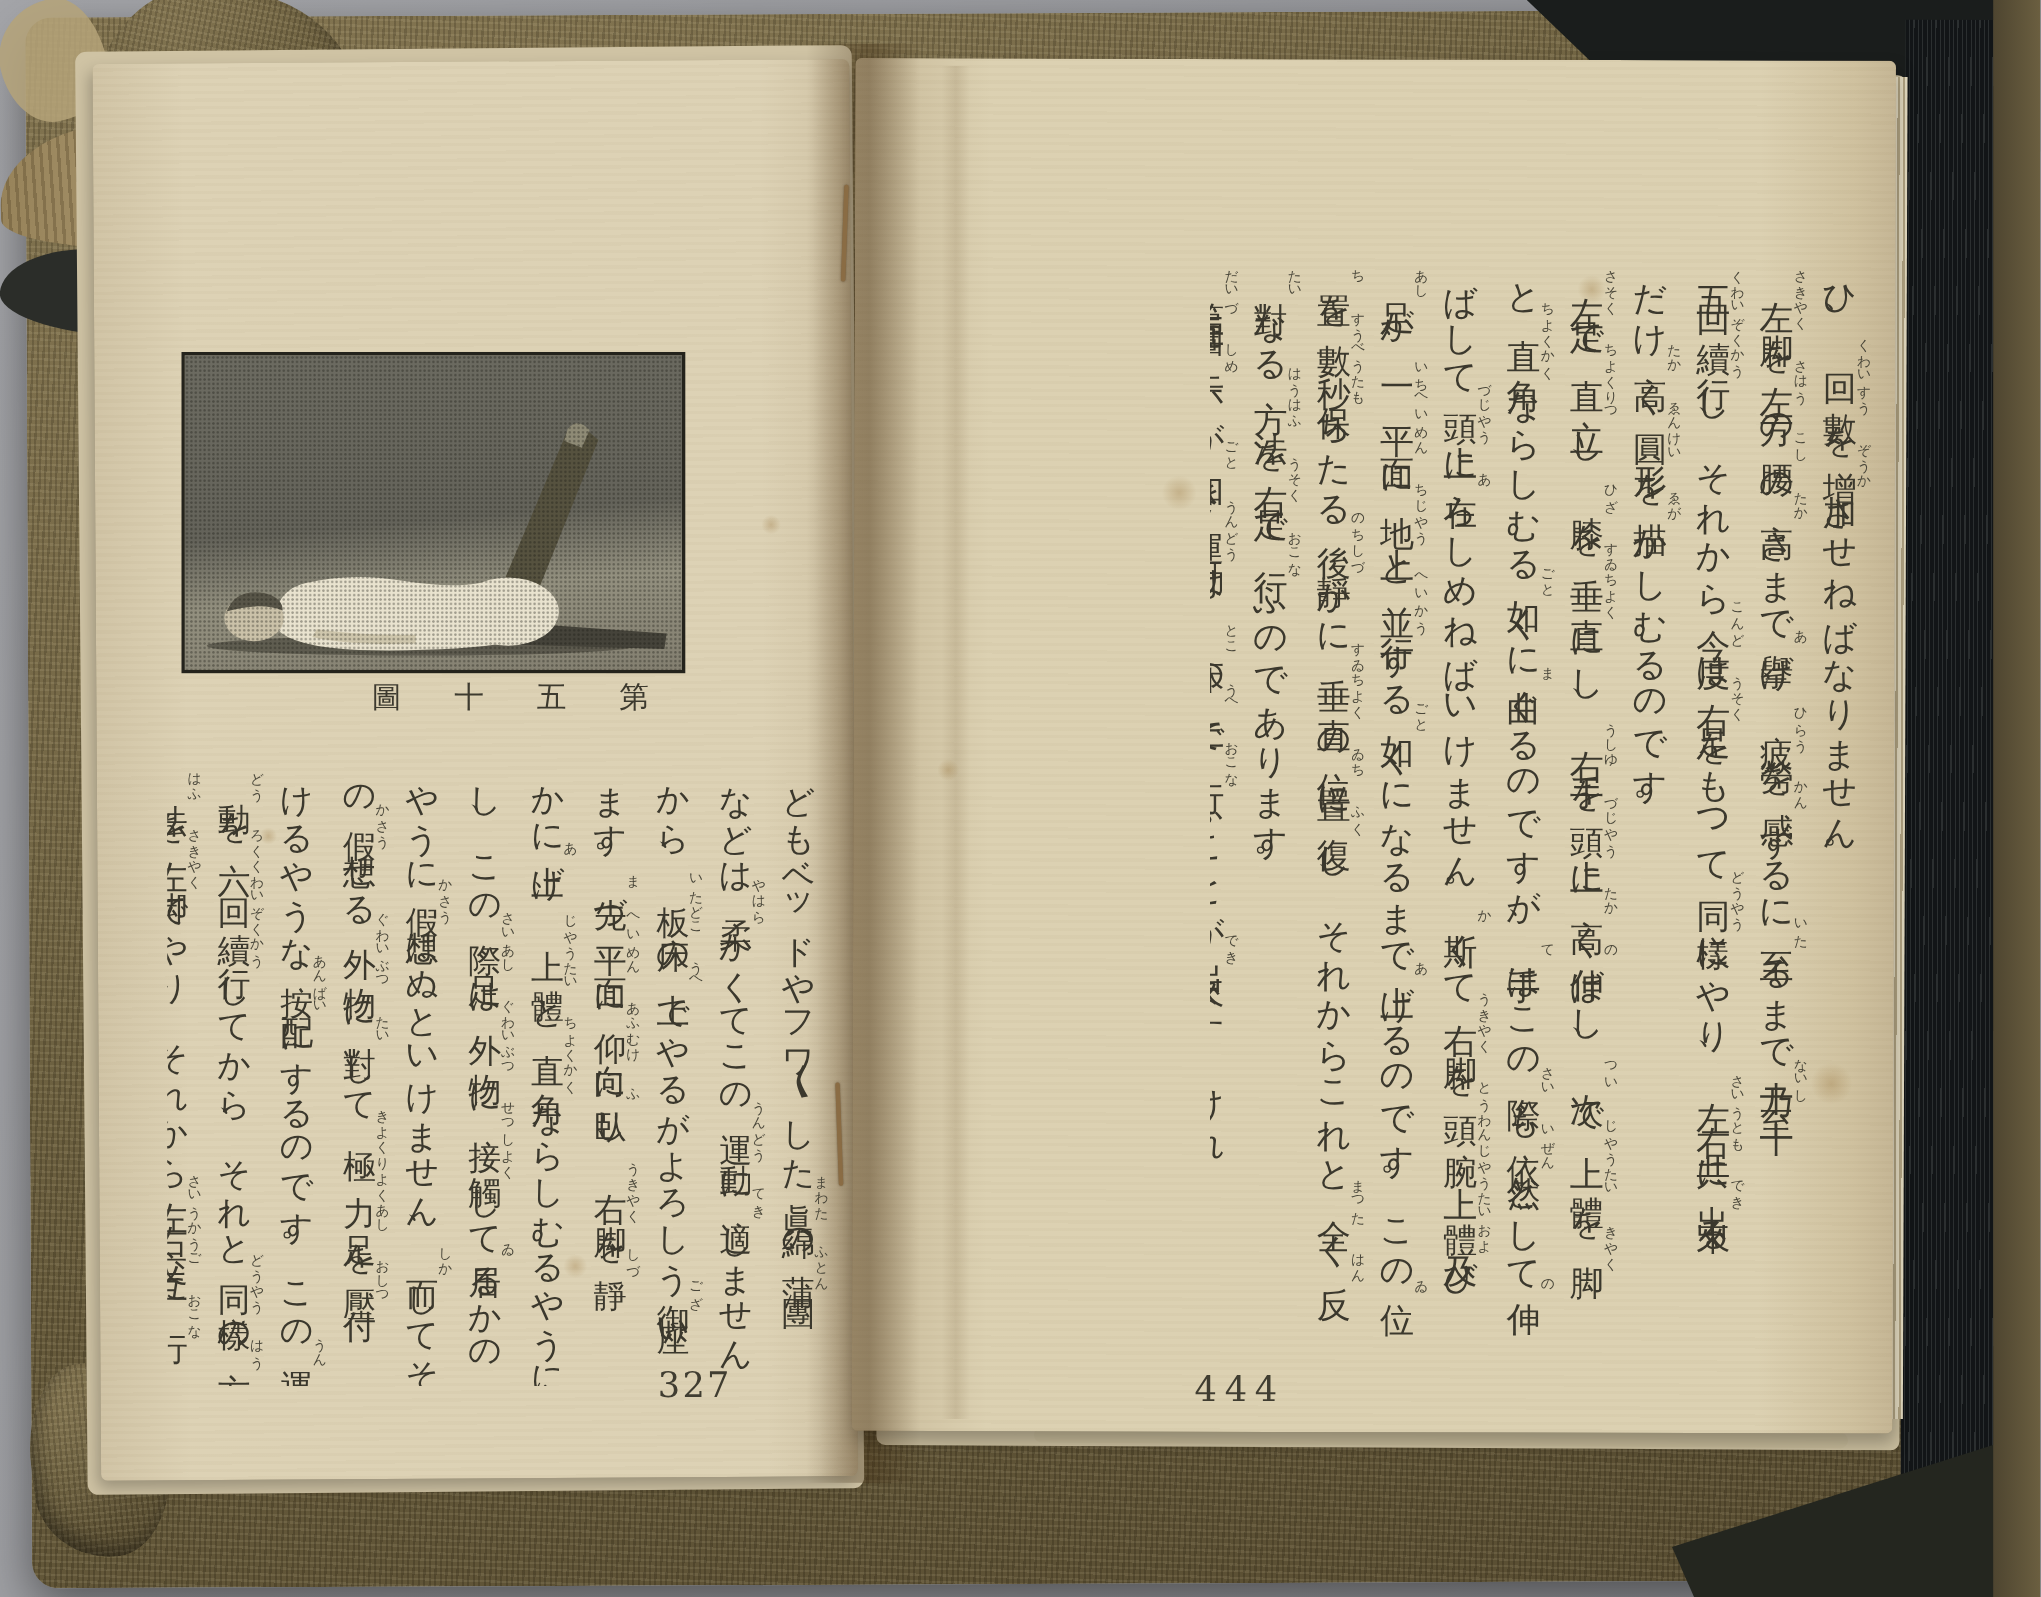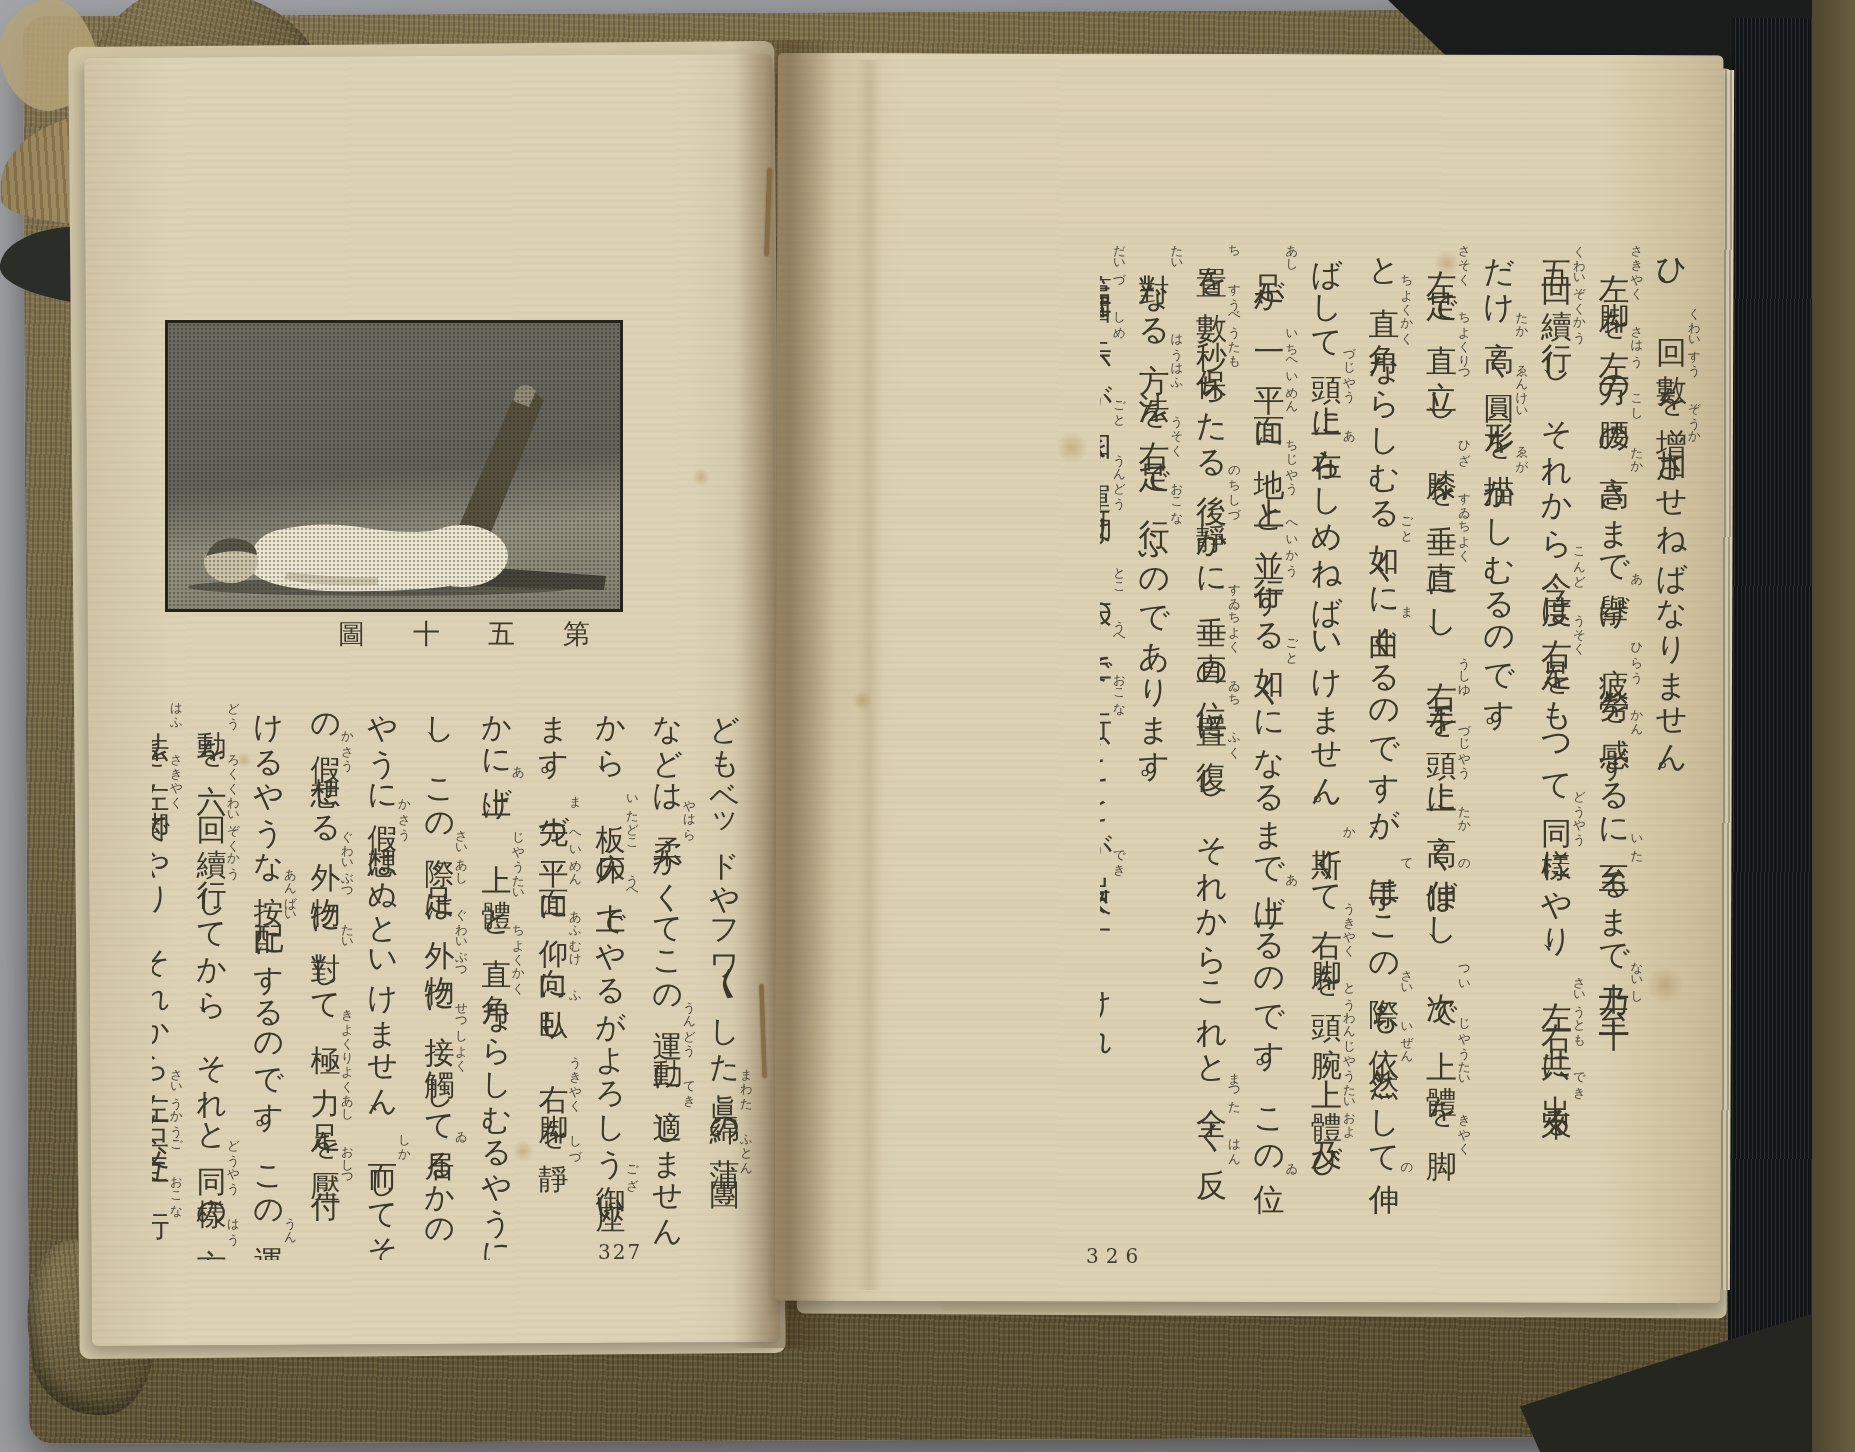--- a/index.html
+++ b/index.html
@@ -76,21 +76,21 @@
   .photo{position:absolute;left:165px;top:320px;width:452px;height:286px;
     border:3px solid #24231c;box-sizing:content-box;
     background:linear-gradient(175deg,#6c6b61 0%,#64635a 52%,#93907f 72%,#837f70 100%)}
   .photo::after{content:"";position:absolute;inset:0;
     background-image:radial-gradient(rgba(25,25,18,.35) .8px, transparent 1.4px);
     background-size:4px 4px;pointer-events:none}
   .photo svg{display:block;width:100%;height:100%}
   
   .caption{position:absolute;left:338px;top:616px;width:252px;display:flex;justify-content:space-between;
     font-size:27px;color:#3d3a2f}
-  .pagenum{position:absolute;font-size:20px;color:#403d31}
+  .pagenum{position:absolute;font-size:32px;color:#403d31}
   .pn-left{left:598px;top:1240px;letter-spacing:2px}
   .pn-right{left:1086px;top:1244px;letter-spacing:7px}
   
   .vblock{position:absolute;writing-mode:vertical-rl;color:#3b382d;overflow:hidden}
   .vblock p{margin:0;line-height:54.5px;font-size:31px;letter-spacing:1px}
   #left-text{left:152px;top:694px;width:602px;height:566px}
   #left-text p{font-size:30px;letter-spacing:0}
   #right-text{left:1100px;top:236px;width:602px;height:1050px}
   rt{font-size:12.5px;color:#4a473a;letter-spacing:0}
 </style>
@@ -174,15 +174,15 @@
       <p>かに<ruby>上<rt>あ</rt></ruby>げ、<ruby>上體<rt>じやうたい</rt></ruby>と<ruby>直角<rt>ちよくかく</rt></ruby>ならしむるやうに</p>
       <p>し、この<ruby>際<rt>さい</rt></ruby><ruby>足<rt>あし</rt></ruby>は<ruby>外物<rt>ぐわいぶつ</rt></ruby>に<ruby>接觸<rt>せつしよく</rt></ruby>して<ruby>居<rt>ゐ</rt></ruby>るかの</p>
       <p>やうに<ruby>假想<rt>かさう</rt></ruby>はぬといけません、<ruby>而<rt>しか</rt></ruby>してそ</p>
       <p>の<ruby>假想<rt>かさう</rt></ruby>せる<ruby>外物<rt>ぐわいぶつ</rt></ruby>に<ruby>對<rt>たい</rt></ruby>して<ruby>極力<rt>きよくりよく</rt></ruby><ruby>足<rt>あし</rt></ruby>を<ruby>壓付<rt>おしつ</rt></ruby></p>
       <p>けるやうな<ruby>按配<rt>あんばい</rt></ruby>にするのです。この<ruby>運<rt>うん</rt></ruby></p>
       <p><ruby>動<rt>どう</rt></ruby>を<ruby>六回續行<rt>ろくくわいぞくかう</rt></ruby>してから、それと<ruby>同樣<rt>どうやう</rt></ruby>の<ruby>方<rt>はう</rt></ruby></p>
       <p><ruby>法<rt>はふ</rt></ruby>を<ruby>左脚<rt>さきやく</rt></ruby>でやり、それから<ruby>左右<rt>さいう</rt></ruby><ruby>交互<rt>かうご</rt></ruby>に<ruby>行<rt>おこな</rt></ruby></p>
     </div>
 
   <div class="pagenum pn-left">327</div>
-  <div class="pagenum pn-right">326</div>
+  <div class="pagenum pn-right">444</div>
 
 </div>
 
 </body></html>

